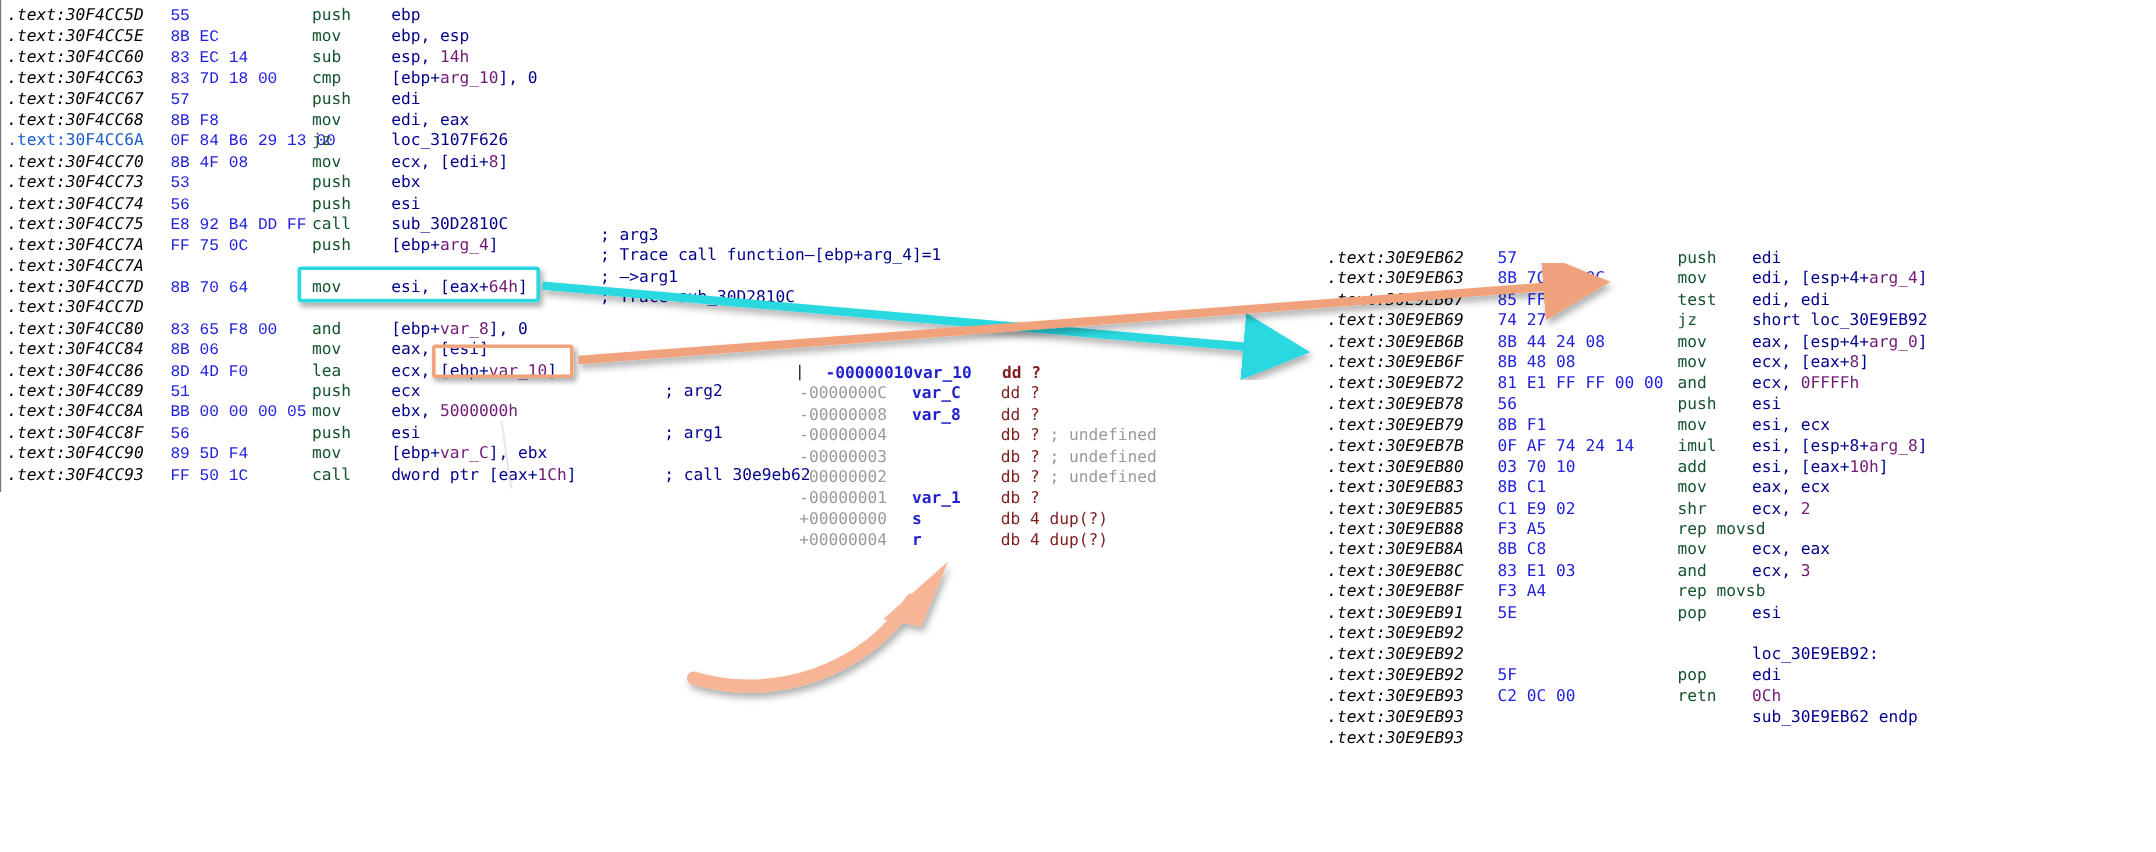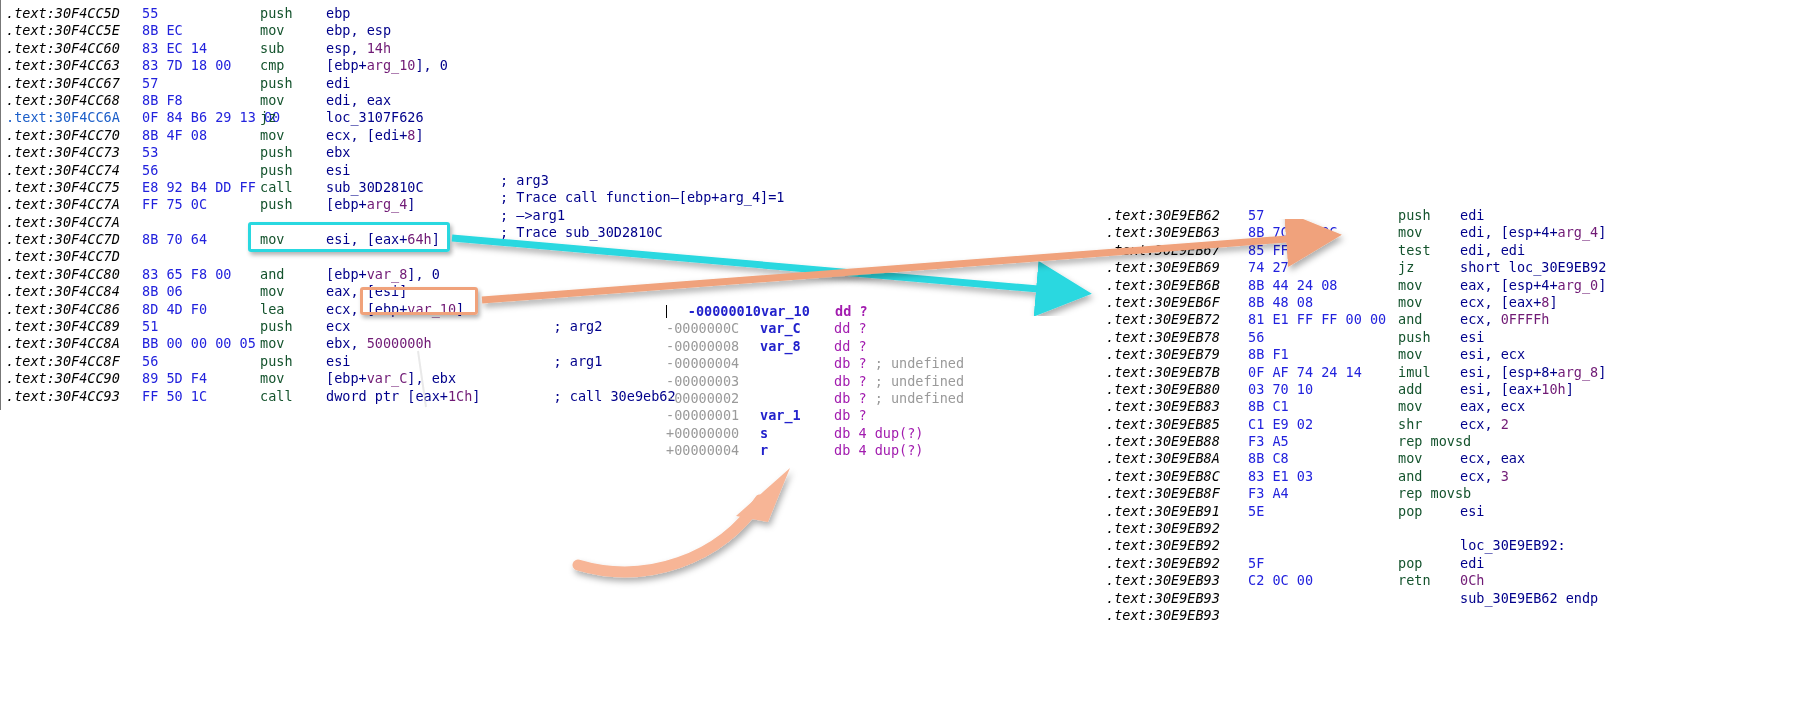--- a/index.html
+++ b/index.html
@@ -29,34 +29,34 @@
   .addr-hl{ color: #1b5ec9; }
   .bytes  { color: #2222dd; }
   .mnem   { color: #14532d; }
   .op     { color: #00008b; }
   .num    { color: #701a75; }
   .gray   { color: #9a9a9a; }
   .bold   { font-weight: bold; text-align: right; }
 
   
   .c-addr { display:inline-block; width: 136px; }
-  .c-byte { display:inline-block; width: 118px; }
+  .c-byte { display:inline-block; width: 118px; font-family: Liberation Mono, monospace; }
   .c-mnem { display:inline-block; width: 66px; }
   .c-op   { display:inline-block; }
   .c-cmt  { color:#00008b; }
 
   
   .r-addr { display:inline-block; width: 142px; margin-left: 31px; }
   .r-byte { display:inline-block; width: 150px; }
   .r-mnem { display:inline-block; width: 62px; }
 
   
   .s-off  { display:inline-block; width: 94px; color:#9a9a9a; }
   .s-nm   { display:inline-block; width: 74px; color:#2222cc; font-weight:bold;}
-  .s-rest { color:#a21caf; }
+  .s-rest { color:#7f1d1d; }
 
   
   #left-border {
     position: absolute;
     left: 0; top: 0;
     width: 1px; height: 410px;
     background: #777;
   }
 
   
@@ -98,21 +98,21 @@
     height:13px; vertical-align:-2px;
   }
 </style>
 </head>
 <body>
 
 <div id="left-border"></div>
 
 <div class="panel" id="left-listing" style="left:6px; top:5px;"><div class="row"><span class="c-addr addr">.text:30F4CC5D</span><span class="c-byte bytes">55</span><span class="c-mnem mnem">push</span><span class="c-op"><span class="op">ebp</span></span></div><div class="row"><span class="c-addr addr">.text:30F4CC5E</span><span class="c-byte bytes">8B EC</span><span class="c-mnem mnem">mov</span><span class="c-op"><span class="op">ebp, esp</span></span></div><div class="row"><span class="c-addr addr">.text:30F4CC60</span><span class="c-byte bytes">83 EC 14</span><span class="c-mnem mnem">sub</span><span class="c-op"><span class="op">esp, </span><span class="num">14h</span><span class="op"></span></span></div><div class="row"><span class="c-addr addr">.text:30F4CC63</span><span class="c-byte bytes">83 7D 18 00</span><span class="c-mnem mnem">cmp</span><span class="c-op"><span class="op">[ebp+</span><span class="num">arg_10</span><span class="op">], 0</span></span></div><div class="row"><span class="c-addr addr">.text:30F4CC67</span><span class="c-byte bytes">57</span><span class="c-mnem mnem">push</span><span class="c-op"><span class="op">edi</span></span></div><div class="row"><span class="c-addr addr">.text:30F4CC68</span><span class="c-byte bytes">8B F8</span><span class="c-mnem mnem">mov</span><span class="c-op"><span class="op">edi, eax</span></span></div><div class="row"><span class="c-addr addr-hl">.text:30F4CC6A</span><span class="c-byte bytes">0F 84 B6 29 13 00</span><span class="c-mnem mnem">jz</span><span class="c-op"><span class="op">loc_3107F626</span></span></div><div class="row"><span class="c-addr addr">.text:30F4CC70</span><span class="c-byte bytes">8B 4F 08</span><span class="c-mnem mnem">mov</span><span class="c-op"><span class="op">ecx, [edi+</span><span class="num">8</span><span class="op">]</span></span></div><div class="row"><span class="c-addr addr">.text:30F4CC73</span><span class="c-byte bytes">53</span><span class="c-mnem mnem">push</span><span class="c-op"><span class="op">ebx</span></span></div><div class="row"><span class="c-addr addr">.text:30F4CC74</span><span class="c-byte bytes">56</span><span class="c-mnem mnem">push</span><span class="c-op"><span class="op">esi</span></span></div><div class="row"><span class="c-addr addr">.text:30F4CC75</span><span class="c-byte bytes">E8 92 B4 DD FF</span><span class="c-mnem mnem">call</span><span class="c-op"><span class="op">sub_30D2810C</span></span></div><div class="row"><span class="c-addr addr">.text:30F4CC7A</span><span class="c-byte bytes">FF 75 0C</span><span class="c-mnem mnem">push</span><span class="c-op"><span class="op">[ebp+</span><span class="num">arg_4</span><span class="op">]</span></span></div><div class="row"><span class="c-addr addr">.text:30F4CC7A</span><span class="c-byte bytes"></span><span class="c-mnem mnem"></span><span class="c-op"><span class="op"></span><span class="num"></span><span class="op"></span></span></div><div class="row"><span class="c-addr addr">.text:30F4CC7D</span><span class="c-byte bytes">8B 70 64</span><span class="c-mnem mnem">mov</span><span class="c-op"><span class="op">esi, [eax+</span><span class="num">64h</span><span class="op">]</span></span></div><div class="row"><span class="c-addr addr">.text:30F4CC7D</span><span class="c-byte bytes"></span><span class="c-mnem mnem"></span><span class="c-op"><span class="op"></span><span class="num"></span><span class="op"></span></span></div><div class="row"><span class="c-addr addr">.text:30F4CC80</span><span class="c-byte bytes">83 65 F8 00</span><span class="c-mnem mnem">and</span><span class="c-op"><span class="op">[ebp+</span><span class="num">var_8</span><span class="op">], 0</span></span></div><div class="row"><span class="c-addr addr">.text:30F4CC84</span><span class="c-byte bytes">8B 06</span><span class="c-mnem mnem">mov</span><span class="c-op"><span class="op">eax, [esi]</span></span></div><div class="row"><span class="c-addr addr">.text:30F4CC86</span><span class="c-byte bytes">8D 4D F0</span><span class="c-mnem mnem">lea</span><span class="c-op"><span class="op">ecx, [ebp+</span><span class="num">var_10</span><span class="op">]</span></span></div><div class="row"><span class="c-addr addr">.text:30F4CC89</span><span class="c-byte bytes">51</span><span class="c-mnem mnem">push</span><span class="c-op"><span class="op">ecx</span></span><span class="c-cmt">                         ; arg2</span></div><div class="row"><span class="c-addr addr">.text:30F4CC8A</span><span class="c-byte bytes">BB 00 00 00 05</span><span class="c-mnem mnem">mov</span><span class="c-op"><span class="op">ebx, </span><span class="num">5000000h</span><span class="op"></span></span></div><div class="row"><span class="c-addr addr">.text:30F4CC8F</span><span class="c-byte bytes">56</span><span class="c-mnem mnem">push</span><span class="c-op"><span class="op">esi</span></span><span class="c-cmt">                         ; arg1</span></div><div class="row"><span class="c-addr addr">.text:30F4CC90</span><span class="c-byte bytes">89 5D F4</span><span class="c-mnem mnem">mov</span><span class="c-op"><span class="op">[ebp+</span><span class="num">var_C</span><span class="op">], ebx</span></span></div><div class="row"><span class="c-addr addr">.text:30F4CC93</span><span class="c-byte bytes">FF 50 1C</span><span class="c-mnem mnem">call</span><span class="c-op"><span class="op">dword ptr [eax+</span><span class="num">1Ch</span><span class="op">]</span></span><span class="c-cmt">         ; call 30e9eb62</span></div></div>
 
-<div id="cmt-block" style="left:500px; top:172px;"><div class="row">; arg3</div><div class="row">; Trace call function—[ebp+arg_4]=1</div><div class="row">; —&gt;arg1</div><div class="row">; Trace sub_30D2810C</div></div>
+<div id="cmt-block" style="left:500px; top:188px;"><div class="row">; arg3</div><div class="row">; Trace call function—[ebp+arg_4]=1</div><div class="row">; —&gt;arg1</div><div class="row">; Trace sub_30D2810C</div></div>
 
 <div id="stack-panel" style="left:666px; top:303px;"><div class="row"><span class="caret"></span><span class="s-off bold" style="color:#2222cc;">-00000010</span><span class="s-nm">var_10</span><span class="s-rest bold">dd ?</span></div><div class="row"><span class="s-off" style="">-0000000C</span><span class="s-nm">var_C</span><span class="s-rest">dd ?</span></div><div class="row"><span class="s-off" style="">-00000008</span><span class="s-nm">var_8</span><span class="s-rest">dd ?</span></div><div class="row"><span class="s-off" style="">-00000004</span><span class="s-nm"></span><span class="s-rest">db ?</span><span class="gray"> ; undefined</span></div><div class="row"><span class="s-off" style="">-00000003</span><span class="s-nm"></span><span class="s-rest">db ?</span><span class="gray"> ; undefined</span></div><div class="row"><span class="s-off" style="">-00000002</span><span class="s-nm"></span><span class="s-rest">db ?</span><span class="gray"> ; undefined</span></div><div class="row"><span class="s-off" style="">-00000001</span><span class="s-nm">var_1</span><span class="s-rest">db ?</span></div><div class="row"><span class="s-off" style="">+00000000</span><span class="s-nm">s</span><span class="s-rest">db 4 dup(?)</span></div><div class="row"><span class="s-off" style="">+00000004</span><span class="s-nm">r</span><span class="s-rest">db 4 dup(?)</span></div></div>
 
 <div class="panel" id="right-listing" style="left:1075px; top:207px;"><div class="row"><span class="r-addr addr">.text:30E9EB62</span><span class="r-byte bytes">57</span><span class="r-mnem mnem">push</span><span><span class="op">edi</span><span class="num"></span><span class="op"></span></span></div><div class="row"><span class="r-addr addr">.text:30E9EB63</span><span class="r-byte bytes">8B 7C 24 0C</span><span class="r-mnem mnem">mov</span><span><span class="op">edi, [esp+4+</span><span class="num">arg_4</span><span class="op">]</span></span></div><div class="row"><span class="r-addr addr">.text:30E9EB67</span><span class="r-byte bytes">85 FF</span><span class="r-mnem mnem">test</span><span><span class="op">edi, edi</span><span class="num"></span><span class="op"></span></span></div><div class="row"><span class="r-addr addr">.text:30E9EB69</span><span class="r-byte bytes">74 27</span><span class="r-mnem mnem">jz</span><span><span class="op">short loc_30E9EB92</span><span class="num"></span><span class="op"></span></span></div><div class="row"><span class="r-addr addr">.text:30E9EB6B</span><span class="r-byte bytes">8B 44 24 08</span><span class="r-mnem mnem">mov</span><span><span class="op">eax, [esp+4+</span><span class="num">arg_0</span><span class="op">]</span></span></div><div class="row"><span class="r-addr addr">.text:30E9EB6F</span><span class="r-byte bytes">8B 48 08</span><span class="r-mnem mnem">mov</span><span><span class="op">ecx, [eax+</span><span class="num">8</span><span class="op">]</span></span></div><div class="row"><span class="r-addr addr">.text:30E9EB72</span><span class="r-byte bytes">81 E1 FF FF 00 00</span><span class="r-mnem mnem">and</span><span><span class="op">ecx, </span><span class="num">0FFFFh</span><span class="op"></span></span></div><div class="row"><span class="r-addr addr">.text:30E9EB78</span><span class="r-byte bytes">56</span><span class="r-mnem mnem">push</span><span><span class="op">esi</span><span class="num"></span><span class="op"></span></span></div><div class="row"><span class="r-addr addr">.text:30E9EB79</span><span class="r-byte bytes">8B F1</span><span class="r-mnem mnem">mov</span><span><span class="op">esi, ecx</span><span class="num"></span><span class="op"></span></span></div><div class="row"><span class="r-addr addr">.text:30E9EB7B</span><span class="r-byte bytes">0F AF 74 24 14</span><span class="r-mnem mnem">imul</span><span><span class="op">esi, [esp+8+</span><span class="num">arg_8</span><span class="op">]</span></span></div><div class="row"><span class="r-addr addr">.text:30E9EB80</span><span class="r-byte bytes">03 70 10</span><span class="r-mnem mnem">add</span><span><span class="op">esi, [eax+</span><span class="num">10h</span><span class="op">]</span></span></div><div class="row"><span class="r-addr addr">.text:30E9EB83</span><span class="r-byte bytes">8B C1</span><span class="r-mnem mnem">mov</span><span><span class="op">eax, ecx</span><span class="num"></span><span class="op"></span></span></div><div class="row"><span class="r-addr addr">.text:30E9EB85</span><span class="r-byte bytes">C1 E9 02</span><span class="r-mnem mnem">shr</span><span><span class="op">ecx, </span><span class="num">2</span><span class="op"></span></span></div><div class="row"><span class="r-addr addr">.text:30E9EB88</span><span class="r-byte bytes">F3 A5</span><span class="r-mnem mnem">rep movsd</span><span><span class="op"></span><span class="num"></span><span class="op"></span></span></div><div class="row"><span class="r-addr addr">.text:30E9EB8A</span><span class="r-byte bytes">8B C8</span><span class="r-mnem mnem">mov</span><span><span class="op">ecx, eax</span><span class="num"></span><span class="op"></span></span></div><div class="row"><span class="r-addr addr">.text:30E9EB8C</span><span class="r-byte bytes">83 E1 03</span><span class="r-mnem mnem">and</span><span><span class="op">ecx, </span><span class="num">3</span><span class="op"></span></span></div><div class="row"><span class="r-addr addr">.text:30E9EB8F</span><span class="r-byte bytes">F3 A4</span><span class="r-mnem mnem">rep movsb</span><span><span class="op"></span><span class="num"></span><span class="op"></span></span></div><div class="row"><span class="r-addr addr">.text:30E9EB91</span><span class="r-byte bytes">5E</span><span class="r-mnem mnem">pop</span><span><span class="op">esi</span><span class="num"></span><span class="op"></span></span></div><div class="row"><span class="r-addr addr">.text:30E9EB92</span><span class="r-byte bytes"></span><span class="r-mnem mnem"></span><span><span class="op"></span><span class="num"></span><span class="op"></span></span></div><div class="row"><span class="r-addr addr">.text:30E9EB92</span><span class="r-byte bytes"></span><span class="r-mnem mnem"></span><span><span class="op">loc_30E9EB92:</span><span class="num"></span><span class="op"></span></span></div><div class="row"><span class="r-addr addr">.text:30E9EB92</span><span class="r-byte bytes">5F</span><span class="r-mnem mnem">pop</span><span><span class="op">edi</span><span class="num"></span><span class="op"></span></span></div><div class="row"><span class="r-addr addr">.text:30E9EB93</span><span class="r-byte bytes">C2 0C 00</span><span class="r-mnem mnem">retn</span><span><span class="op"></span><span class="num">0Ch</span><span class="op"></span></span></div><div class="row"><span class="r-addr addr">.text:30E9EB93</span><span class="r-byte bytes"></span><span class="r-mnem mnem"></span><span><span class="op">sub_30E9EB62 endp</span><span class="num"></span><span class="op"></span></span></div><div class="row"><span class="r-addr addr">.text:30E9EB93</span><span class="r-byte bytes"></span><span class="r-mnem mnem"></span><span><span class="op"></span><span class="num"></span><span class="op"></span></span></div></div>
 
 <div class="hl-box" id="hl-cyan" style="left:248px; top:222px; width:202px; height:30px;"></div>
 <div class="hl-box" id="hl-orange" style="left:360px; top:287px; width:118px; height:28px;"></div>
 
 <svg id="annot" viewBox="0 0 1797 710" xmlns="http://www.w3.org/2000/svg">
   <defs>

